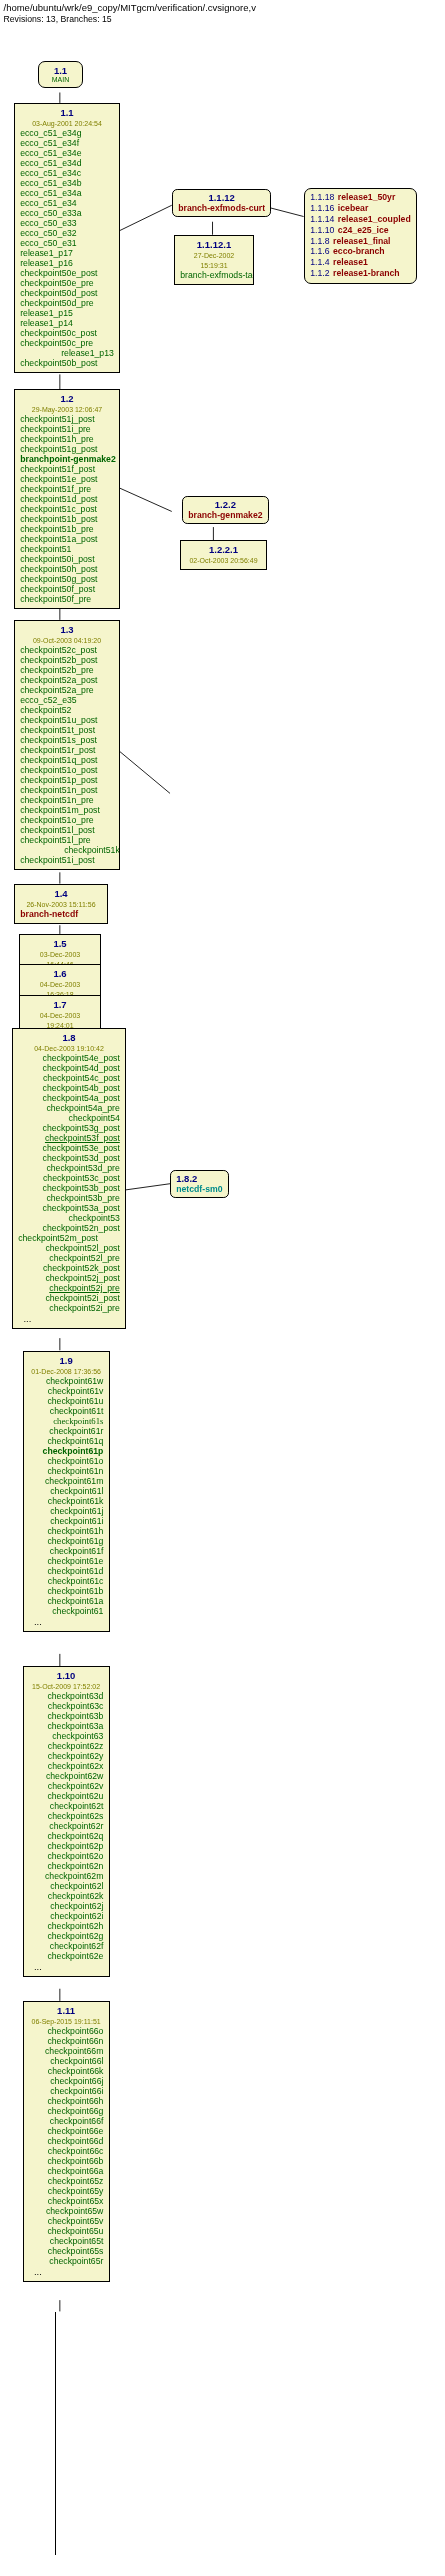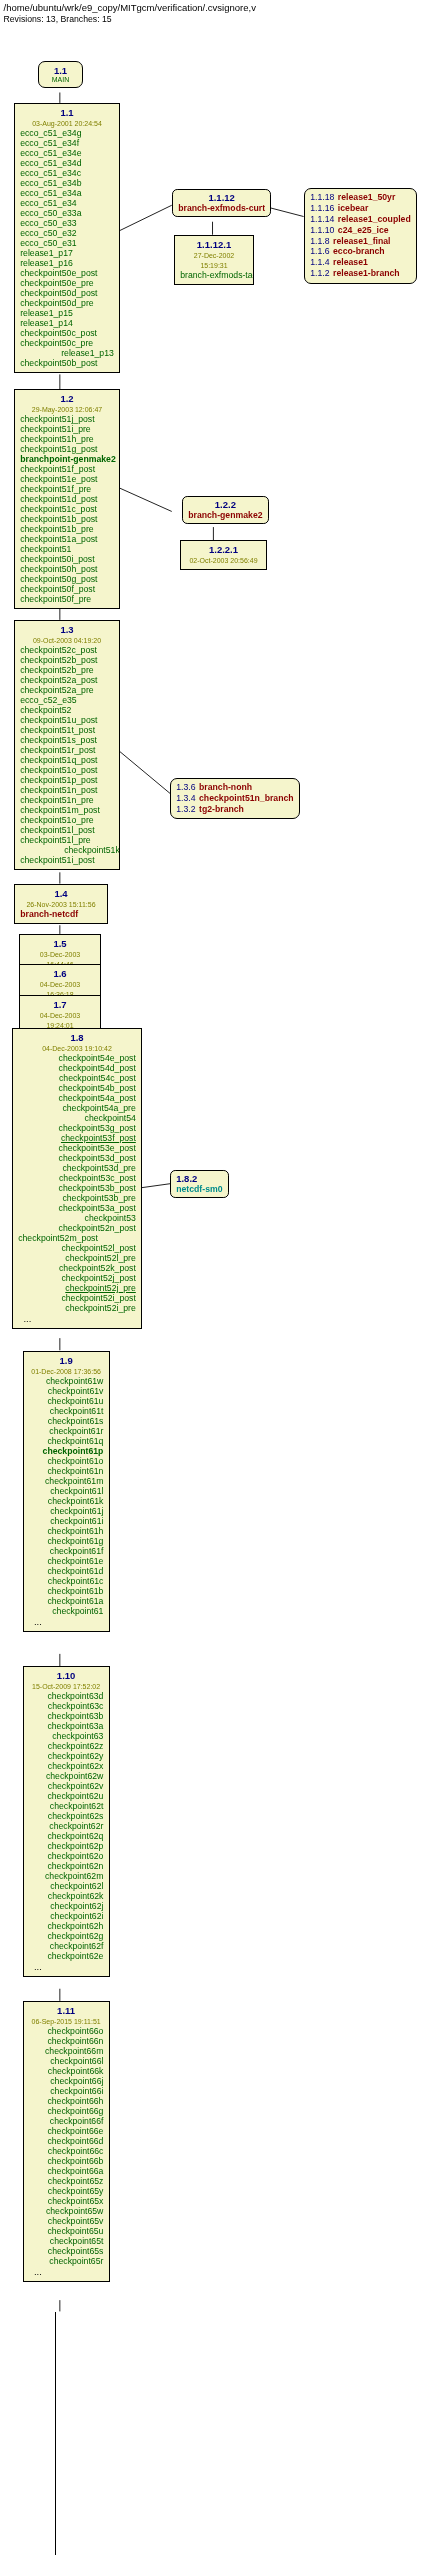--- a/index.html
+++ b/index.html
@@ -236,25 +236,20 @@
         <div class="tag" style="text-align: left;">checkpoint51n_pre</div>
         <div class="tag" style="text-align: left;">checkpoint51m_post</div>
         <div class="tag" style="text-align: left;">checkpoint51o_pre</div>
         <div class="tag" style="text-align: left;">checkpoint51l_post</div>
         <div class="tag" style="text-align: left;">checkpoint51l_pre</div>
         <div class="tag" style="text-align: left; margin-left: 44px;">checkpoint51k_post</div>
         <div class="tag" style="text-align: left;">checkpoint51i_post</div>
       </div>
   </div>
 
-  <div class="side-list" style="left:170px; top:748px;" id="v13-side">
-      <div class="side-row"><span class="side-ver">1.3.6</span><span class="side-name">branch-nonh</span></div>
-      <div class="side-row"><span class="side-ver">1.3.4</span><span class="side-name">checkpoint51n_branch</span></div>
-      <div class="side-row"><span class="side-ver">1.3.2</span><span class="side-name">tg2-branch</span></div>
-    </div>
 
   <div class="node" style="left:14px; top:854px; width:94px;">
     <div style="text-align:center"><span class="ver-title">1.4</span></div>
     <div style="text-align:center"><span class="ver-date">26-Nov-2003 15:11:56</span></div>
     <div class="branch-label">branch-netcdf</div>
   </div>
 
   <div class="node" style="left:19px; top:904px; width:82px;">
     <div style="text-align:center"><span class="ver-title">1.5</span></div>
     <div style="text-align:center"><span class="ver-date">03-Dec-2003 16:44:46</span></div>
@@ -263,21 +258,21 @@
   <div class="node" style="left:19px; top:934px; width:82px;">
     <div style="text-align:center"><span class="ver-title">1.6</span></div>
     <div style="text-align:center"><span class="ver-date">04-Dec-2003 16:36:18</span></div>
   </div>
 
   <div class="node" style="left:19px; top:965px; width:82px;">
     <div style="text-align:center"><span class="ver-title">1.7</span></div>
     <div style="text-align:center"><span class="ver-date">04-Dec-2003 19:24:01</span></div>
   </div>
 
-  <div class="node" style="left:12px; top:998px; width:130px;">
+  <div class="node" style="left:12px; top:998px; width:114px;">
     <div style="text-align:center"><span class="ver-title">1.8</span></div>
     <div style="text-align:center"><span class="ver-date">04-Dec-2003 19:10:42</span></div>
     <div id="tags-1-8">
         <div class="tag" style="text-align: right;">checkpoint54e_post</div>
         <div class="tag" style="text-align: right;">checkpoint54d_post</div>
         <div class="tag" style="text-align: right;">checkpoint54c_post</div>
         <div class="tag" style="text-align: right;">checkpoint54b_post</div>
         <div class="tag" style="text-align: right;">checkpoint54a_post</div>
         <div class="tag" style="text-align: right;">checkpoint54a_pre</div>
         <div class="tag" style="text-align: right;">checkpoint54</div>
@@ -310,21 +305,21 @@
   </div>
 
   <div class="node" style="left:22.6px; top:1321px; width:87px;">
     <div style="text-align:center"><span class="ver-title">1.9</span></div>
     <div style="text-align:center"><span class="ver-date">01-Dec-2008 17:36:56</span></div>
     <div id="tags-1-9">
         <div class="tag" style="text-align: right;">checkpoint61w</div>
         <div class="tag" style="text-align: right;">checkpoint61v</div>
         <div class="tag" style="text-align: right;">checkpoint61u</div>
         <div class="tag" style="text-align: right;">checkpoint61t</div>
-        <div class="tag" style="text-align: right;">checkpoint61s</div>
+        <div class="tag" style="text-align: right; font-family: Liberation Serif, serif;">checkpoint61s</div>
         <div class="tag" style="text-align: right;">checkpoint61r</div>
         <div class="tag" style="text-align: right;">checkpoint61q</div>
         <div class="tag" style="text-align: right; font-weight: bold;">checkpoint61p</div>
         <div class="tag" style="text-align: right;">checkpoint61o</div>
         <div class="tag" style="text-align: right;">checkpoint61n</div>
         <div class="tag" style="text-align: right;">checkpoint61m</div>
         <div class="tag" style="text-align: right;">checkpoint61l</div>
         <div class="tag" style="text-align: right;">checkpoint61k</div>
         <div class="tag" style="text-align: right;">checkpoint61j</div>
         <div class="tag" style="text-align: right;">checkpoint61i</div>

